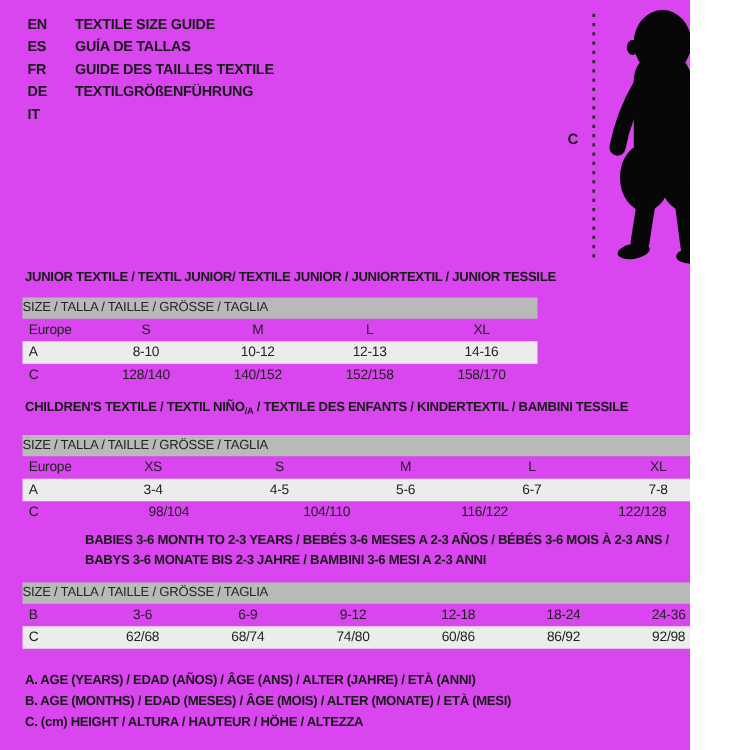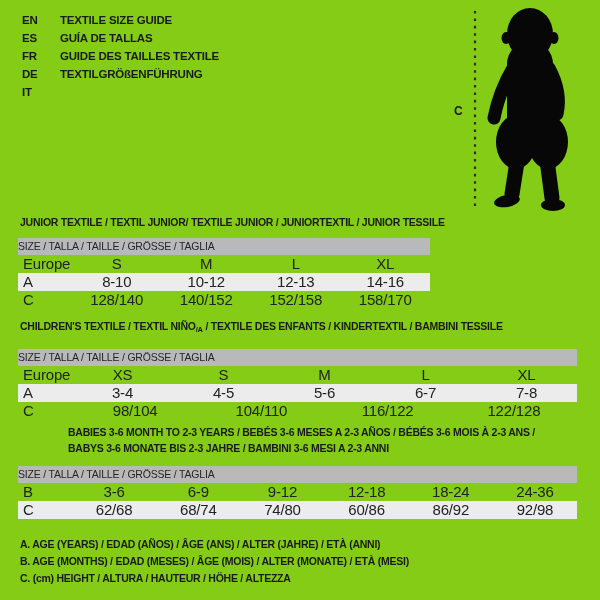--- a/index.html
+++ b/index.html
@@ -1,19 +1,19 @@
 <!DOCTYPE html>
 <html><head>
 <meta charset="utf-8">
 <style>
   * { margin:0; padding:0; box-sizing:border-box; }
   html,body { background:#ffffff; }
   body { font-family:"Liberation Sans", sans-serif; color:#1a1a1a; }
   #canvas {
-    position:relative; width:600px; height:600px; background:#84cc16;
+    position:relative; width:552px; height:600px; background:#d946ef;
     overflow:hidden;
   }
 
   
   .lang-block { position:absolute; left:22px; top:11px; }
   .lang-row { display:flex; height:18px; line-height:18px; }
   .lang-code { width:38px; font-size:11.5px; font-weight:bold; letter-spacing:-0.2px; }
   .lang-title { font-size:11.5px; font-weight:bold; letter-spacing:-0.2px; }
 
   
@@ -36,21 +36,21 @@
   .sec-title .sub { font-size:7.5px; position:relative; top:2px; }
   #sec-junior .sec-title   { margin-bottom:9px; }
   #sec-children .sec-title { margin-bottom:14px; }
   #sec-babies .title-wrap  { margin-bottom:10px; }
   #sec-babies .sec-title   { margin-bottom:0; line-height:16px;padding-left:48px; }
 
   .size-bar {
     height:17px; line-height:17px; background:#b9b9b9; color:#252525;
     font-size:10.5px; letter-spacing:-0.2px; padding-left:0;
   }
-  .trow { display:flex; height:18px; line-height:18px; font-size:15px; color:#222;align-items:center; }
+  .trow { display:flex; height:18px; line-height:18px; font-size:11px; color:#222;align-items:center; }
   .trow.alt { background:#ececec; }
   .cell { flex:1; text-align:center; letter-spacing:-0.2px; }
   .cell.col0 { flex:0 0 54px; text-align:left; padding-left:5px; }
 
   
   .footnotes { position:absolute; left:20px; top:536px; }
   .footnote {
     font-size:10.5px; font-weight:bold; letter-spacing:-0.25px;
     line-height:17px; white-space:nowrap;
   }

